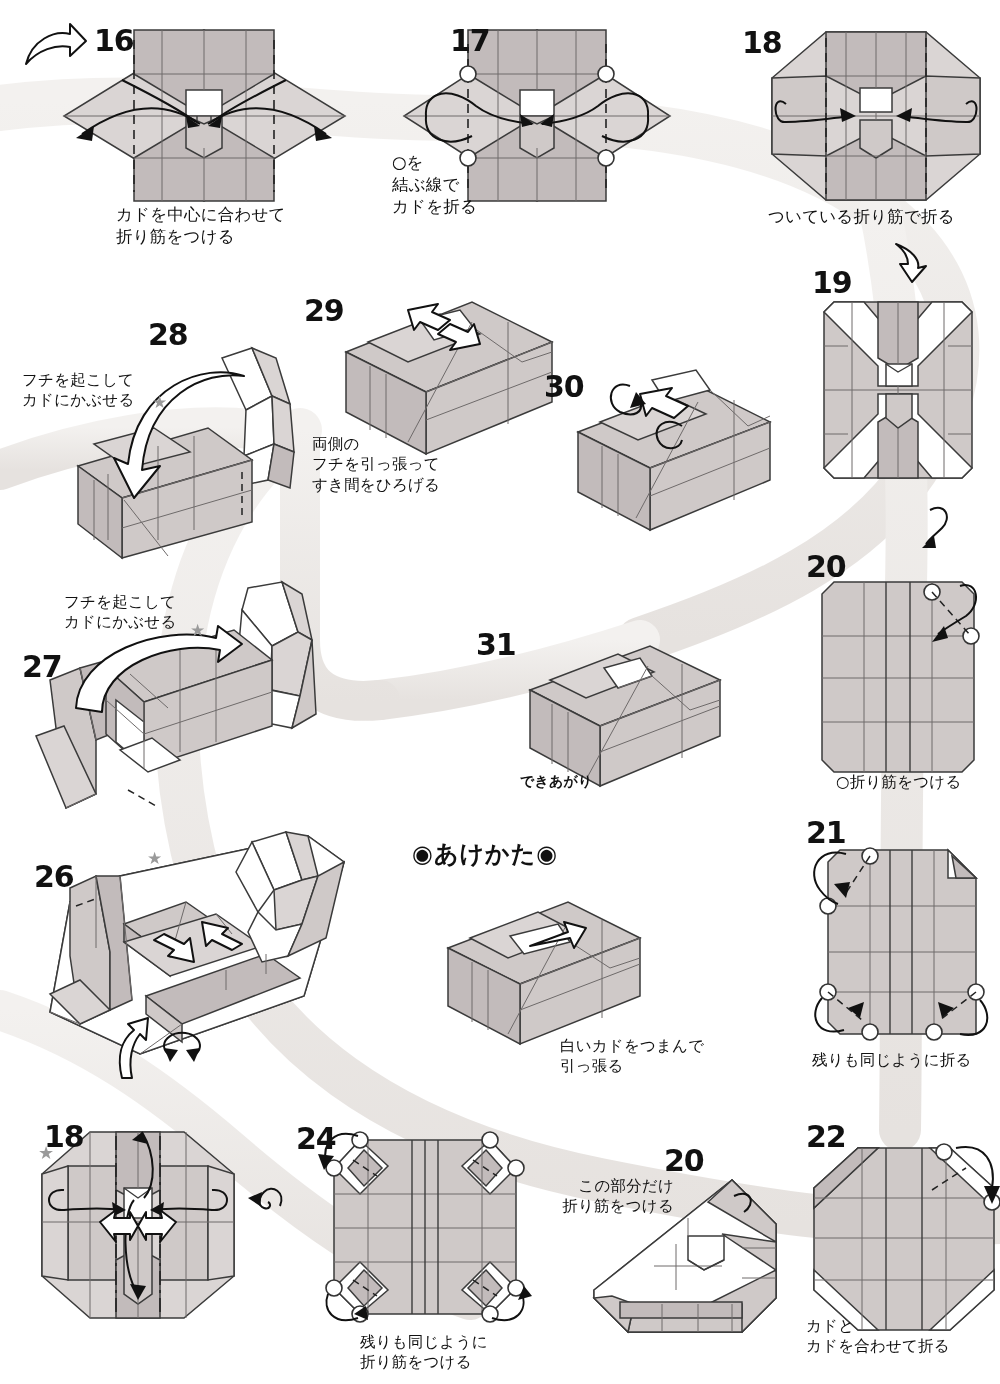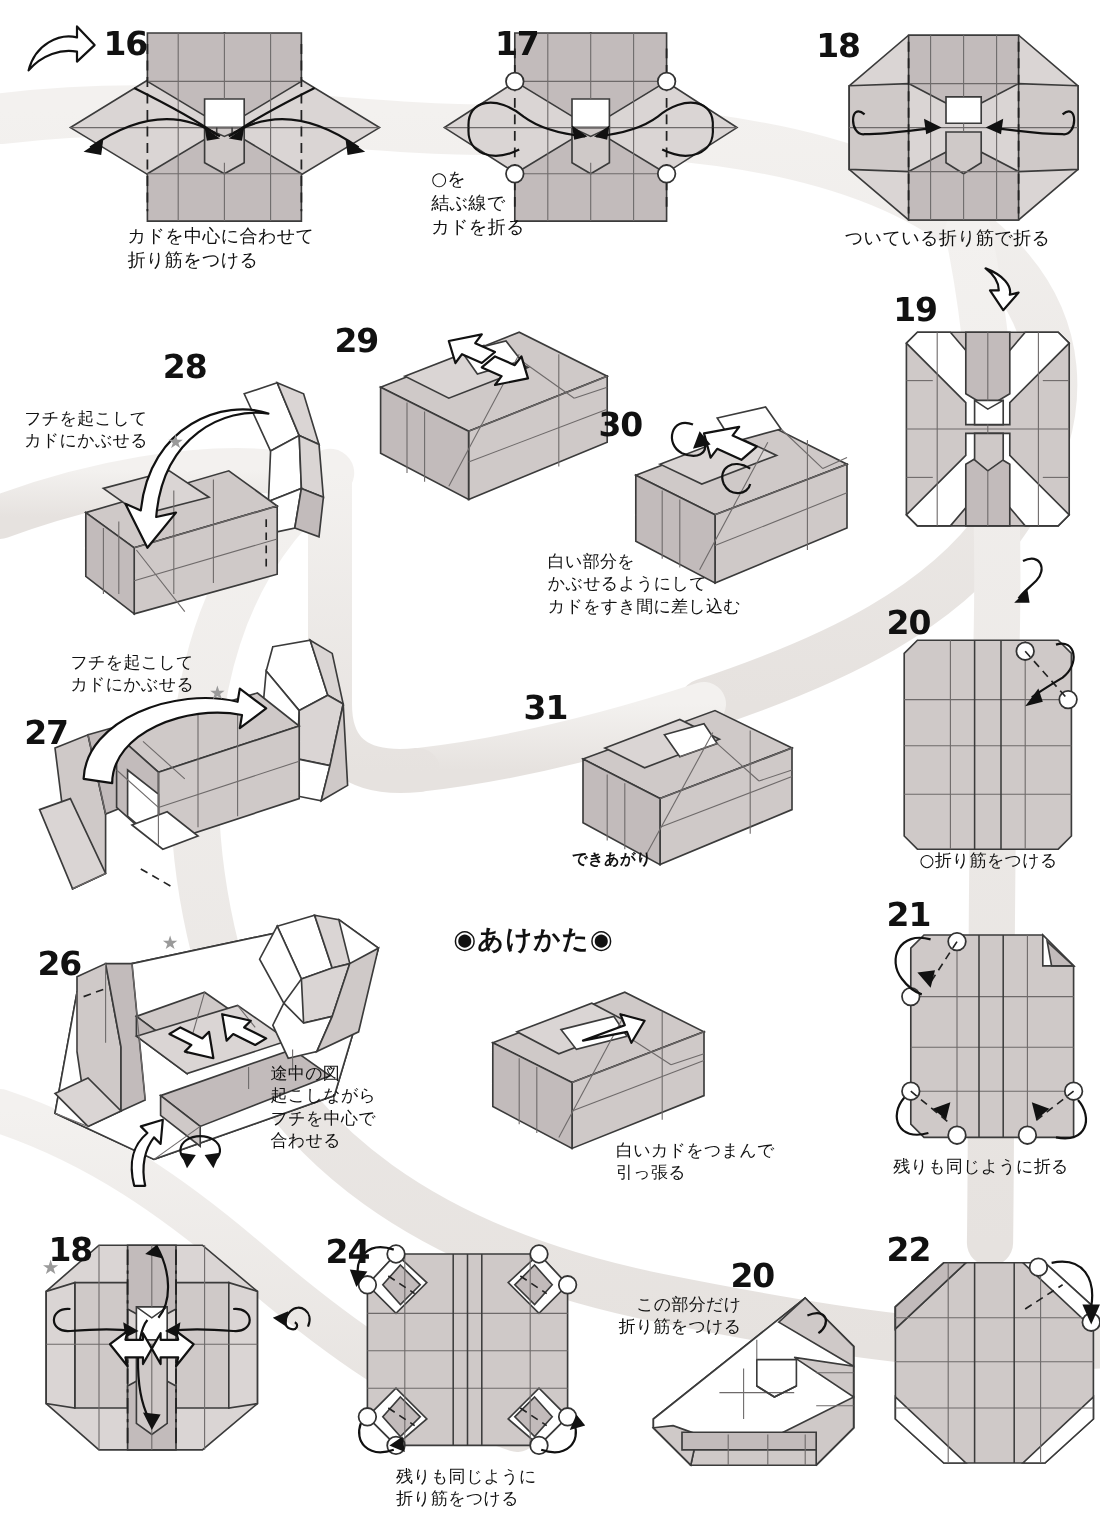--- a/index.html
+++ b/index.html
@@ -302,20 +302,22 @@
     <g class="lnh">
       <line x1="76" y1="2" x2="76" y2="184"></line>
       <line x1="112" y1="2" x2="112" y2="184"></line>
     </g>
     <circle class="circ" cx="134" cy="6" r="8"></circle>
     <circle class="circ" cx="182" cy="56" r="8"></circle>
     <path class="dashs" d="M122,44 L156,22"></path>
     <path class="arw" d="M146,2 C176,-4 186,18 182,42"></path>
     <polygon class="arwf" points="182,58 174,40 190,40"></polygon>
   </svg>
+  <div class="cap small" style="left:806px;top:1316px;">カドと
+カドを合わせて折る</div>
 
   <div class="stepnum" style="left:664px;top:1146px;">20</div>
   <svg class="step" style="left:592px;top:1178px;" width="186" height="168" viewBox="0 0 186 168">
     <polygon class="pg" points="140,2 184,46 184,120 150,154 36,154 2,120 2,112"></polygon>
     <polygon class="wh" points="140,2 2,112 2,120 36,154 150,154 184,120 184,46"></polygon>
     <polygon class="pg" points="140,2 184,46 184,64 116,24"></polygon>
     <polygon class="pg" points="184,64 184,92 130,56"></polygon>
     <polygon class="pg" points="184,92 184,120 150,154 120,124"></polygon>
     <polygon class="pg" points="36,154 150,154 150,126 42,126"></polygon>
     <polygon class="pg" points="20,118 2,120 36,154 42,126"></polygon>
@@ -480,24 +482,20 @@
     </g>
 
     <path class="hollow" d="M86,250 C80,226 86,212 98,202 L92,196 L112,190 L110,212 L104,206 C96,216 92,232 96,250 Z"></path>
     <g class="arw">
       <path d="M132,226 A18,13 0 1 1 160,226"></path>
     </g>
     <polygon class="arwf" points="128,220 134,234 142,222"></polygon>
     <polygon class="arwf" points="164,220 158,234 150,222"></polygon>
   </svg>
   <div class="star" style="position:absolute;left:147px;top:848px;z-index:7;font-size:17px;">★</div>
-  <div class="cap small" style="left:246px;top:966px;">途中の図
-起こしながら
-フチを中心で
-合わせる</div>
 
   <div class="stepnum" style="left:22px;top:652px;">27</div>
   <svg class="step" style="left:20px;top:580px;" width="312" height="240" viewBox="0 0 312 240">
 
     <polygon class="wh" points="228,8 262,2 278,52 252,66 222,30"></polygon>
     <polygon class="pg3" points="262,2 282,14 292,60 278,52"></polygon>
     <polygon class="wh" points="222,30 252,66 250,110 218,74"></polygon>
     <polygon class="pg3" points="252,66 278,52 292,60 280,116 252,110"></polygon>
     <polygon class="wh" points="250,110 280,116 272,148 242,142"></polygon>
     <polygon class="pg" points="272,148 296,134 292,60 280,116"></polygon>
@@ -577,20 +575,23 @@
       <line x1="114" y1="96" x2="240" y2="46"></line>
       <line x1="114" y1="124" x2="240" y2="76"></line>
       <line x1="162" y1="32" x2="210" y2="66"></line>
       <line x1="210" y1="66" x2="240" y2="56"></line>
     </g>
     <g class="hollow">
       <path d="M96,14 L126,8 L120,16 L138,24 L126,34 L108,26 L102,34 Z"></path>
       <path d="M168,48 L138,54 L144,46 L126,38 L138,28 L156,36 L162,28 Z"></path>
     </g>
   </svg>
+  <div class="cap small" style="left:312px;top:434px;">両側の
+フチを引っ張って
+すき間をひろげる</div>
 
   <div class="stepnum" style="left:544px;top:372px;">30</div>
   <svg class="step" style="left:548px;top:368px;" width="230" height="180" viewBox="0 0 230 180">
     <polygon class="pg" points="30,64 150,18 222,54 102,100"></polygon>
     <polygon class="pg" points="102,100 222,54 222,112 102,162"></polygon>
     <polygon class="pg2" points="30,64 102,100 102,162 30,124"></polygon>
     <polygon class="pg3" points="52,54 120,28 158,46 90,72"></polygon>
     <polygon class="wh" points="104,12 148,2 162,22 118,34"></polygon>
     <g class="ln">
       <line x1="150" y1="34" x2="88" y2="150"></line>
@@ -604,23 +605,20 @@
     </g>
     <g class="arw">
       <path d="M82,18 C62,10 56,36 72,44 C86,50 96,44 92,34"></path>
       <path d="M134,58 C118,48 104,58 110,72 C116,84 132,82 134,72"></path>
     </g>
     <g class="hollow">
       <path d="M92,26 L124,20 L118,28 L140,38 L126,50 L104,40 L98,48 Z"></path>
     </g>
     <polygon class="arwf" points="88,24 98,36 82,40"></polygon>
   </svg>
-  <div class="cap small" style="left:498px;top:500px;">白い部分を
-かぶせるようにして
-カドをすき間に差し込む</div>
 
   <div class="stepnum" style="left:476px;top:630px;">31</div>
   <svg class="step" style="left:500px;top:636px;" width="230" height="160" viewBox="0 0 230 160">
     <polygon class="pg" points="30,54 150,10 220,44 100,90"></polygon>
     <polygon class="pg" points="100,90 220,44 220,100 100,150"></polygon>
     <polygon class="pg2" points="30,54 100,90 100,150 30,112"></polygon>
     <polygon class="pg3" points="50,44 118,18 154,36 86,62"></polygon>
     <polygon class="wh" points="104,32 140,22 152,40 118,52"></polygon>
     <g class="ln">
       <line x1="148" y1="30" x2="88" y2="140"></line>

